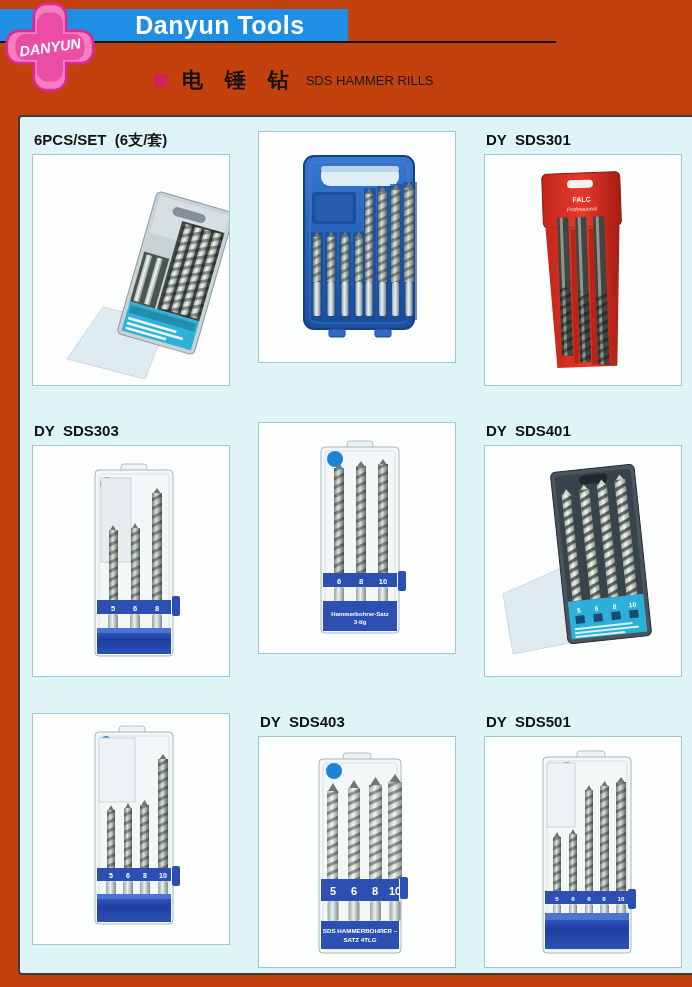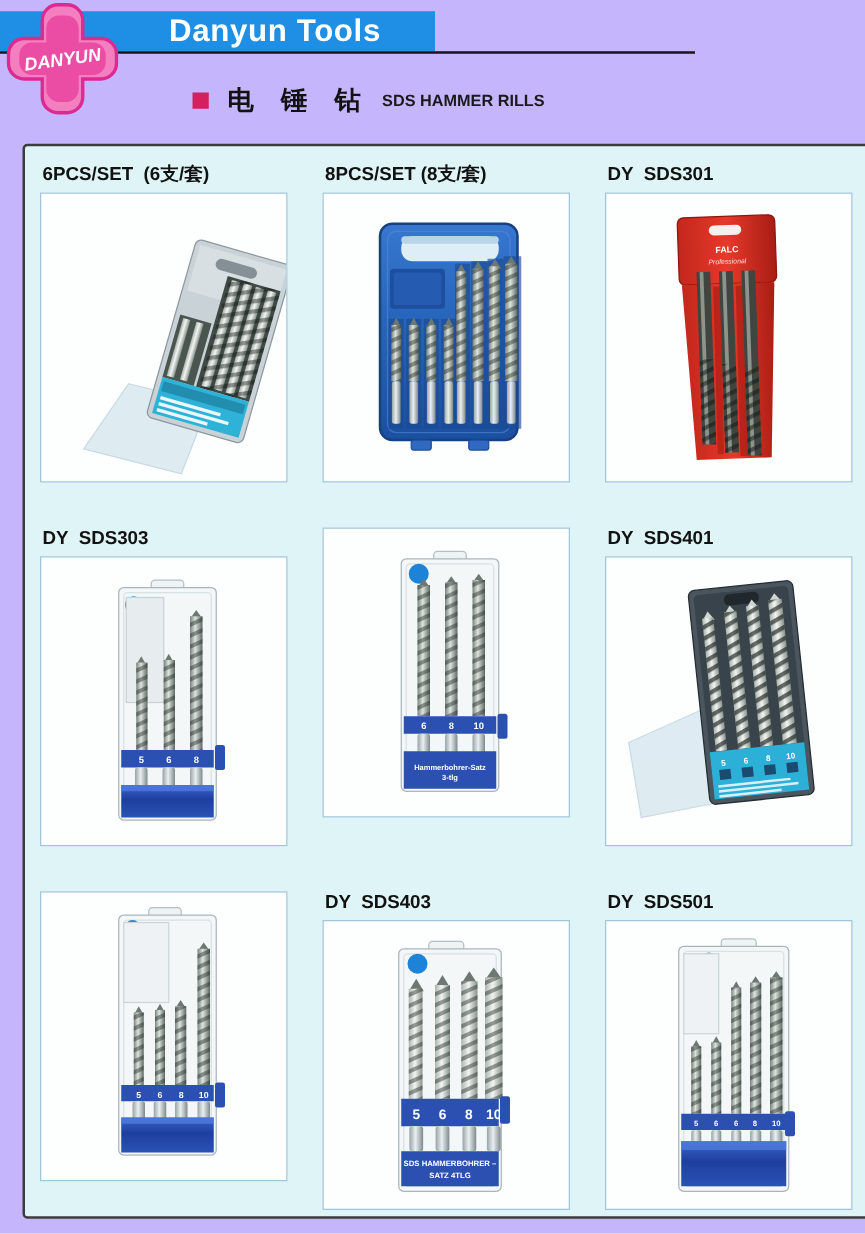--- a/index.html
+++ b/index.html
@@ -1,37 +1,37 @@
 <!DOCTYPE html>
 <html><head>
 <meta charset="utf-8">
 <style>
   html,body{margin:0;padding:0;background:#ffffff;}
   .page{
-    position:relative;width:692px;height:987px;background:#c4b5fd;
+    position:relative;width:692px;height:987px;background:#c2410c;
     font-family:"Liberation Sans",sans-serif;overflow:hidden;
   }
   
   .header-bar{
     position:absolute;left:0;top:9px;width:348px;height:32px;background:#1E8FE4;
   }
   .header-title{
     color:#ffffff;font-weight:bold;font-size:25px;line-height:32px;
     text-align:center;padding-left:92px;letter-spacing:0.5px;white-space:pre;
   }
   .divider{position:absolute;left:0;top:41px;width:556px;height:2px;background:#161616;}
   .logo{position:absolute;left:5px;top:1px;width:90px;height:92px;}
   
   .section-head{
     position:absolute;left:154px;top:68px;height:24px;
     display:flex;align-items:center;gap:15px;
   }
   .bullet{width:13px;height:13px;background:#D5205F;flex:0 0 auto;}
   .section-cn{font-size:21px;font-weight:bold;color:#121212;letter-spacing:8px;white-space:pre;}
-  .section-en{font-size:13px;font-weight:bold;color:#1a1a1a;margin-left:-6px;white-space:pre;}
+  .section-en{font-size:13px;font-weight:normal;color:#1a1a1a;margin-left:-6px;white-space:pre;}
   
   .panel{
     position:absolute;left:6px;top:115px;width:678px;height:860px;
     background:#DFF4F6;border:2px solid #3c3c3c;border-radius:4px;
     box-sizing:border-box;padding:14px 12px 0 12px;margin-left:12px;
   }
   .grid{
     display:grid;grid-template-columns:repeat(3,198px);
     column-gap:28px;row-gap:36px;
   }
@@ -136,21 +136,20 @@
                 <rect x="109" y="173" width="50" height="2.6"></rect>
                 <rect x="109" y="178" width="58" height="2.6"></rect>
                 <rect x="109" y="183" width="42" height="2.6"></rect>
               </g>
             </g>
           </svg>
         </div>
       </div>
 
       <div class="cell">
-        <div class="cell-label">8PCS/SET (8支/套)</div>
         <div class="product-box">
           <svg viewBox="0 0 196 230">
             <rect x="45" y="24" width="110" height="173" rx="10" fill="url(#gCase)" stroke="#163f85" stroke-width="2"></rect>
             <rect x="51" y="30" width="98" height="161" rx="7" fill="none" stroke="#5b92dd" opacity="0.5"></rect>
             <rect x="62" y="34" width="78" height="20" rx="9" fill="#ddeef7"></rect>
             <rect x="62" y="34" width="78" height="6" rx="3" fill="#b9d6e8"></rect>
             <rect x="53" y="60" width="44" height="32" rx="3" fill="#1d4f9f"></rect>
             <rect x="56" y="63" width="38" height="26" rx="2" fill="#2a63ba" opacity="0.7"></rect>
             <g>
               <rect x="52" y="100" width="12" height="88" fill="#1c4a92" opacity="0.65"></rect>

